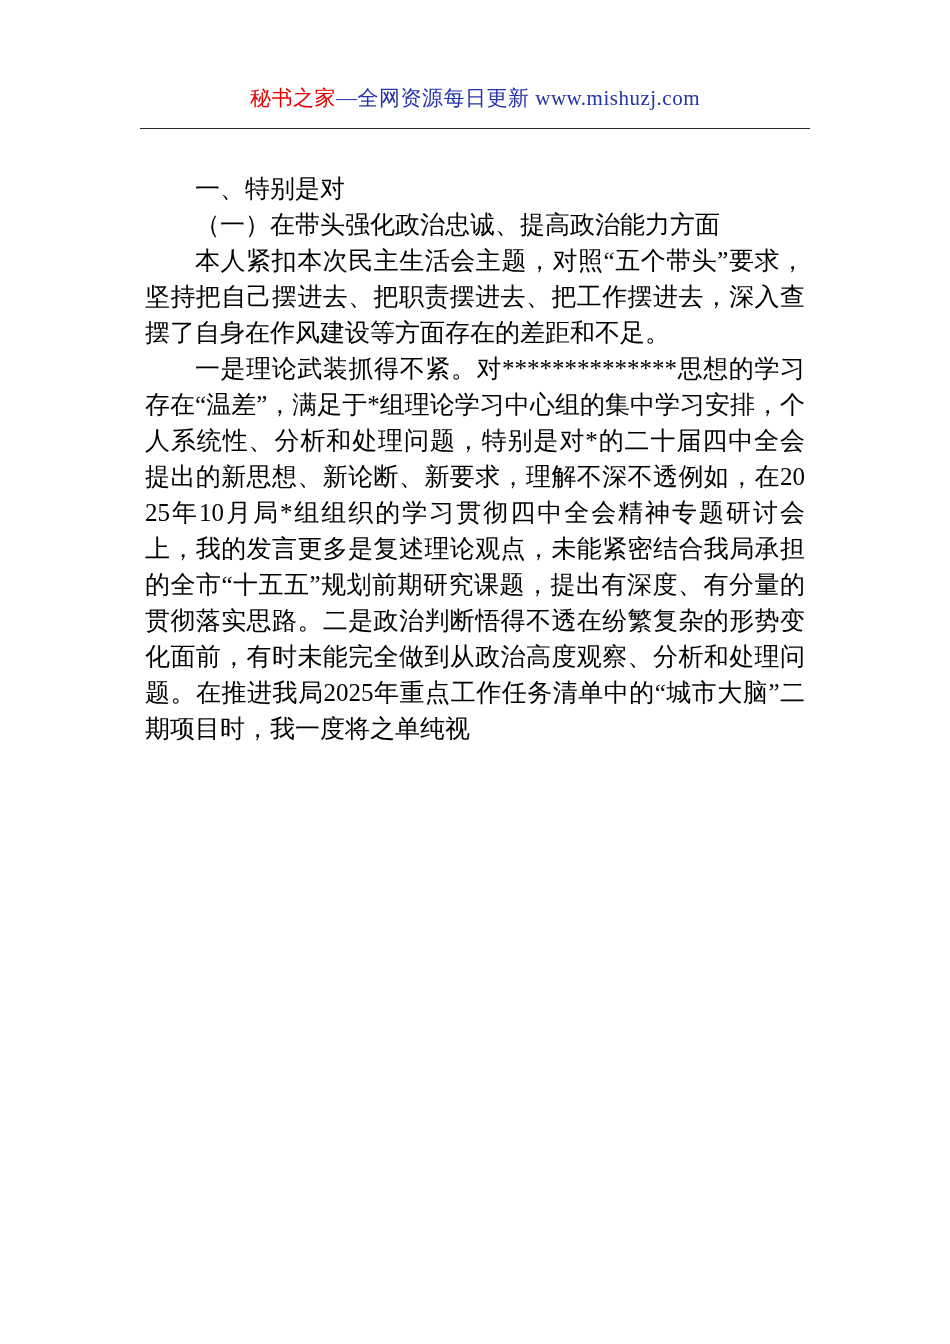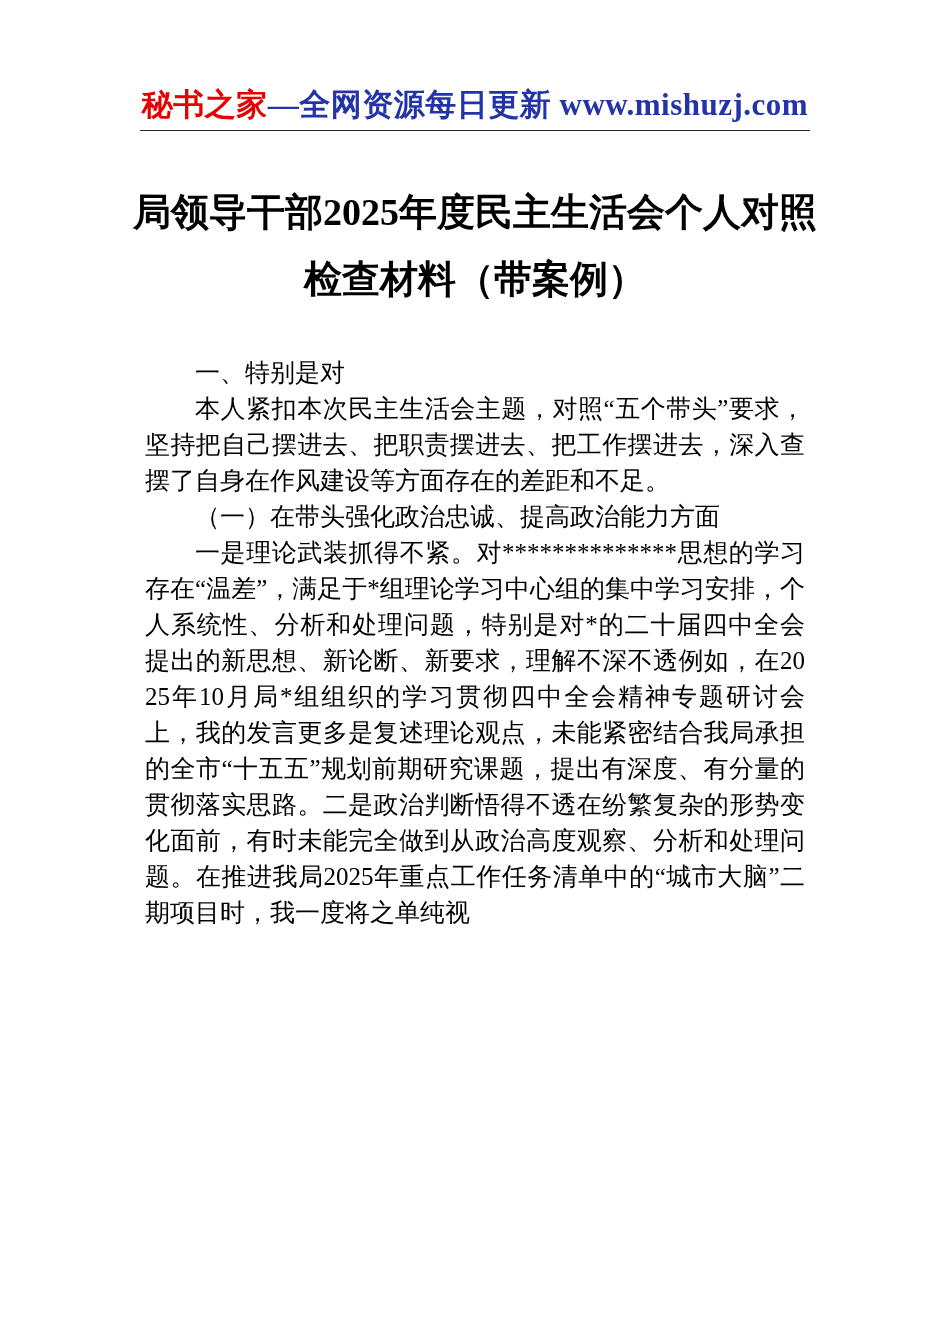--- a/index.html
+++ b/index.html
@@ -15,25 +15,25 @@
     margin: 0 auto;
     background: #ffffff;
     overflow: hidden;
     font-family: "Liberation Serif", "DejaVu Serif", serif;
     color: #000000;
   }
   
   .header {
     margin: 0 140px;
     padding-top: 84px;
-    padding-bottom: 4px;
+    padding-bottom: 16px;
     border-bottom: 1px solid #2a2a2a;
     text-align: center;
-    font-size: 31px;
-    font-weight: bold;
+    font-size: 21px;
+    font-weight: normal;
     letter-spacing: 0.5px;
     white-space: nowrap;
   }
   .header .brand   { color: #e60000; }
   .header .tagline { color: #2433a8; }
   
   .title {
     margin: 48px 110px 0;
     text-align: center;
     font-size: 38px;
@@ -58,25 +58,21 @@
 </style>
 </head>
 <body>
 
 <div class="page">
 
   <div class="header">
     <span class="brand">秘书之家</span><span class="tagline">—全网资源每日更新 www.mishuzj.com</span>
   </div>
 
-  <h1 class="title">
-    <div>局领导干部2025年度民主生活会个人对照</div>
-    <div>检查材料（带案例）</div>
-  </h1>
 
   <div class="body-text">
     <p>一、特别是对</p>
+    <p>（一）在带头强化政治忠诚、提高政治能力方面</p>
     <p>本人紧扣本次民主生活会主题，对照“五个带头”要求，坚持把自己摆进去、把职责摆进去、把工作摆进去，深入查摆了自身在作风建设等方面存在的差距和不足。</p>
-    <p>（一）在带头强化政治忠诚、提高政治能力方面</p>
     <p>一是理论武装抓得不紧。对**************思想的学习存在“温差”，满足于*组理论学习中心组的集中学习安排，个人系统性、分析和处理问题，特别是对*的二十届四中全会提出的新思想、新论断、新要求，理解不深不透例如，在2025年10月局*组组织的学习贯彻四中全会精神专题研讨会上，我的发言更多是复述理论观点，未能紧密结合我局承担的全市“十五五”规划前期研究课题，提出有深度、有分量的贯彻落实思路。二是政治判断悟得不透在纷繁复杂的形势变化面前，有时未能完全做到从政治高度观察、分析和处理问题。在推进我局2025年重点工作任务清单中的“城市大脑”二期项目时，我一度将之单纯视</p>
   </div>
 
 </div>
 
 </body></html>

